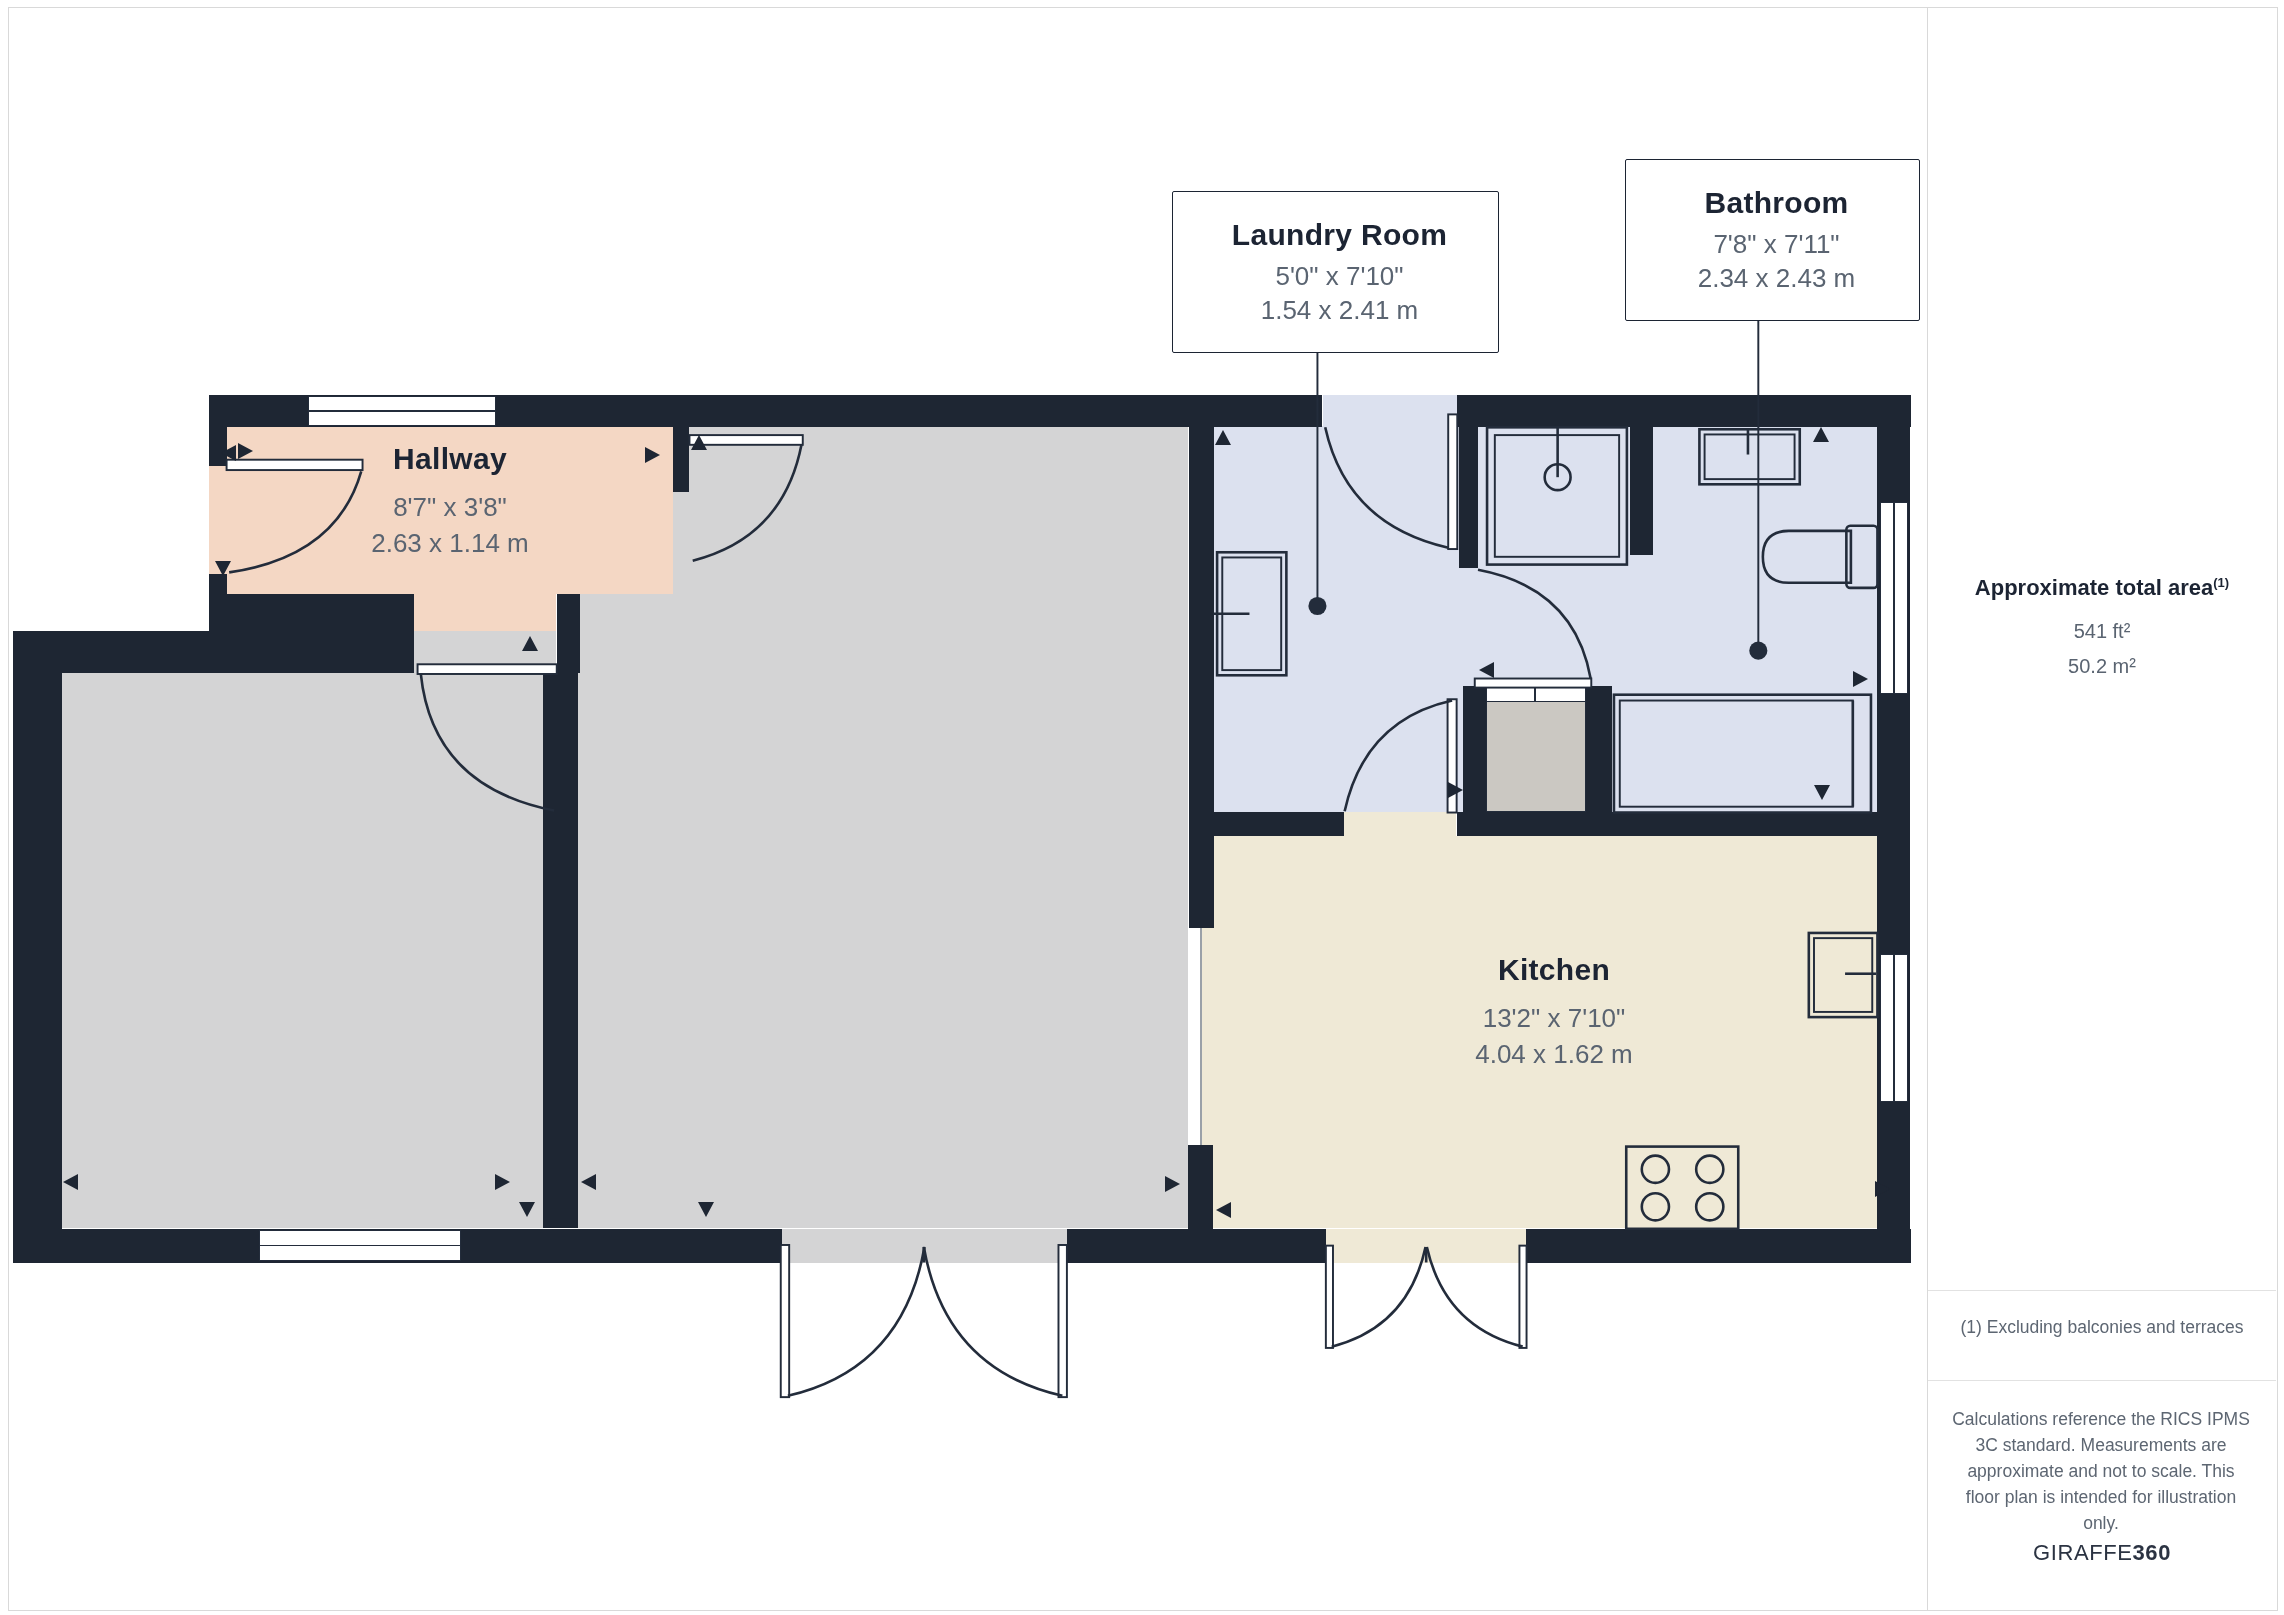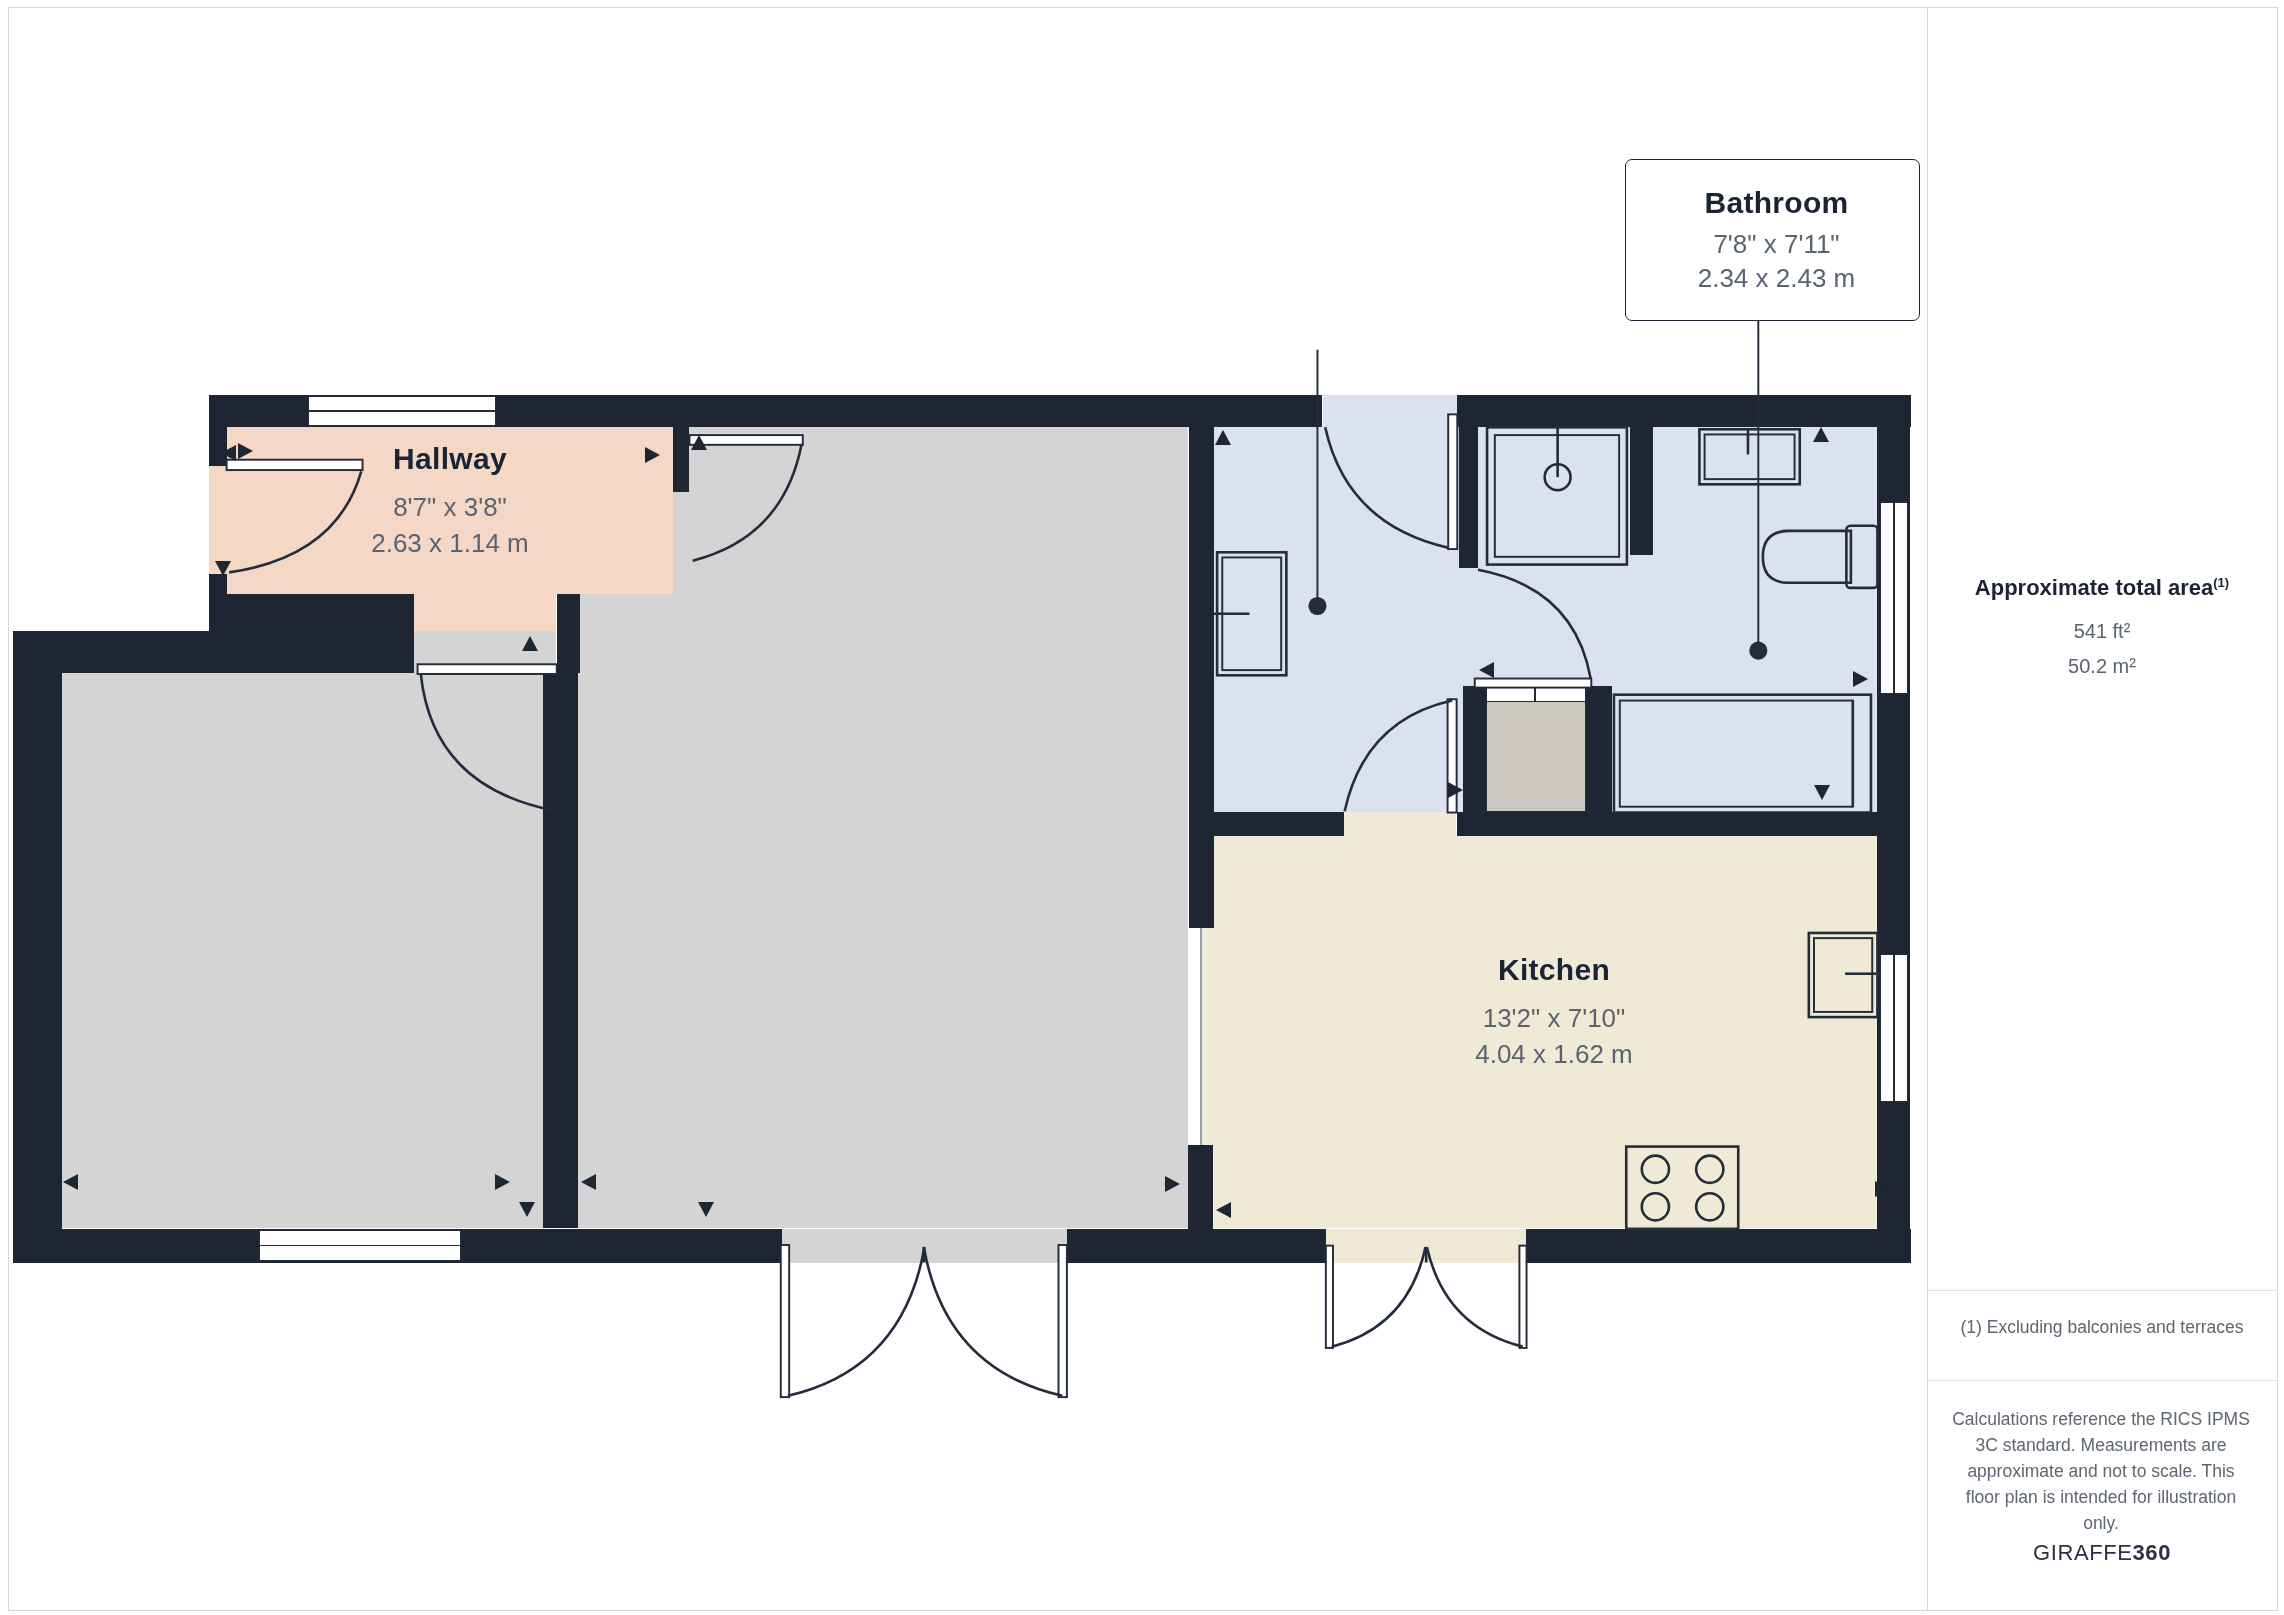--- a/index.html
+++ b/index.html
@@ -17,21 +17,21 @@
   .f-cup{background:#cbc8c2;border:1.3px solid #232c3b;box-sizing:border-box;}
   .cup-top{position:absolute;background:#fff;border:1.3px solid #232c3b;box-sizing:border-box;}
   .cup-tick{position:absolute;background:#232c3b;}
   .win{position:absolute;background:#ffffff;border:1.3px solid #232c3b;box-sizing:border-box;}
   .win-hline{position:absolute;left:0;right:0;top:50%;height:1.3px;margin-top:-0.6px;background:#232c3b;}
   .win-vline{position:absolute;top:0;bottom:0;left:50%;width:1.3px;margin-left:-0.6px;background:#232c3b;}
   svg.overlay{position:absolute;left:0;top:0;width:2284px;height:1616px;}
   .room-label{position:absolute;text-align:center;transform:translateX(-50%);}
   .room-name{font-weight:bold;font-size:30px;color:#1c2433;letter-spacing:0.3px;}
   .room-dims{font-size:26px;color:#5a6471;margin-top:15.5px;}
-  .callout{position:absolute;background:#fff;border:1.9px solid #1c2433;border-radius:7px;
+  .callout{position:absolute;background:#fff;border:1.9px solid #1c2433;border-radius:2px;
            display:flex;flex-direction:column;align-items:center;justify-content:center;
            text-align:center;box-sizing:border-box;padding-left:8px;}
   .callout .room-name{font-size:30px;}
   .callout .room-dims{margin-top:9px;}
   
   .arr{position:absolute;width:0;height:0;}
   .arr-up{border-left:8.4px solid transparent;border-right:8.4px solid transparent;border-bottom:15.5px solid #1e2633;}
   .arr-down{border-left:8.4px solid transparent;border-right:8.4px solid transparent;border-top:15.5px solid #1e2633;}
   .arr-left{border-top:8.4px solid transparent;border-bottom:8.4px solid transparent;border-right:15.5px solid #1e2633;}
   .arr-right{border-top:8.4px solid transparent;border-bottom:8.4px solid transparent;border-left:15.5px solid #1e2633;}
@@ -243,20 +243,25 @@
     <div class="room-name">Hallway</div>
     <div class="room-dims">8'7" x 3'8"</div>
     <div class="room-dims" style="margin-top:5.2px;">2.63 x 1.14 m</div>
   </div>
   <div class="room-label" style="left:1554px;top:953px;">
     <div class="room-name">Kitchen</div>
     <div class="room-dims">13'2" x 7'10"</div>
     <div class="room-dims" style="margin-top:5.2px;">4.04 x 1.62 m</div>
   </div>
 
+  <div class="callout" style="left:1172px;top:191px;width:327px;height:162px;">
+    <div class="room-name">Laundry Room</div>
+    <div class="room-dims">5'0" x 7'10"</div>
+    <div class="room-dims" style="margin-top:3.9px;">1.54 x 2.41 m</div>
+  </div>
   <div class="callout" style="left:1625px;top:159px;width:295px;height:162px;">
     <div class="room-name">Bathroom</div>
     <div class="room-dims">7'8" x 7'11"</div>
     <div class="room-dims" style="margin-top:3.9px;">2.34 x 2.43 m</div>
   </div>
 
   <div class="vdivider"></div>
   <div class="sb-title">
     <span>Approximate total area</span><sup>(1)</sup>
   </div>

